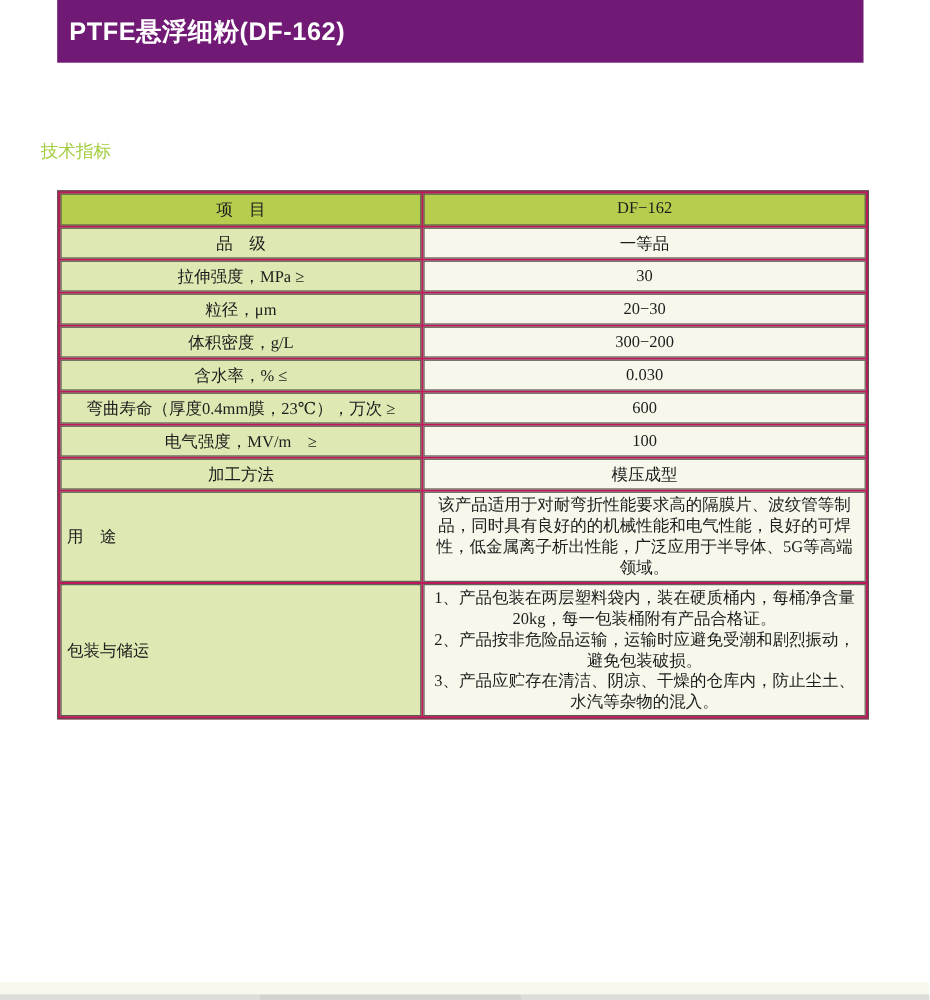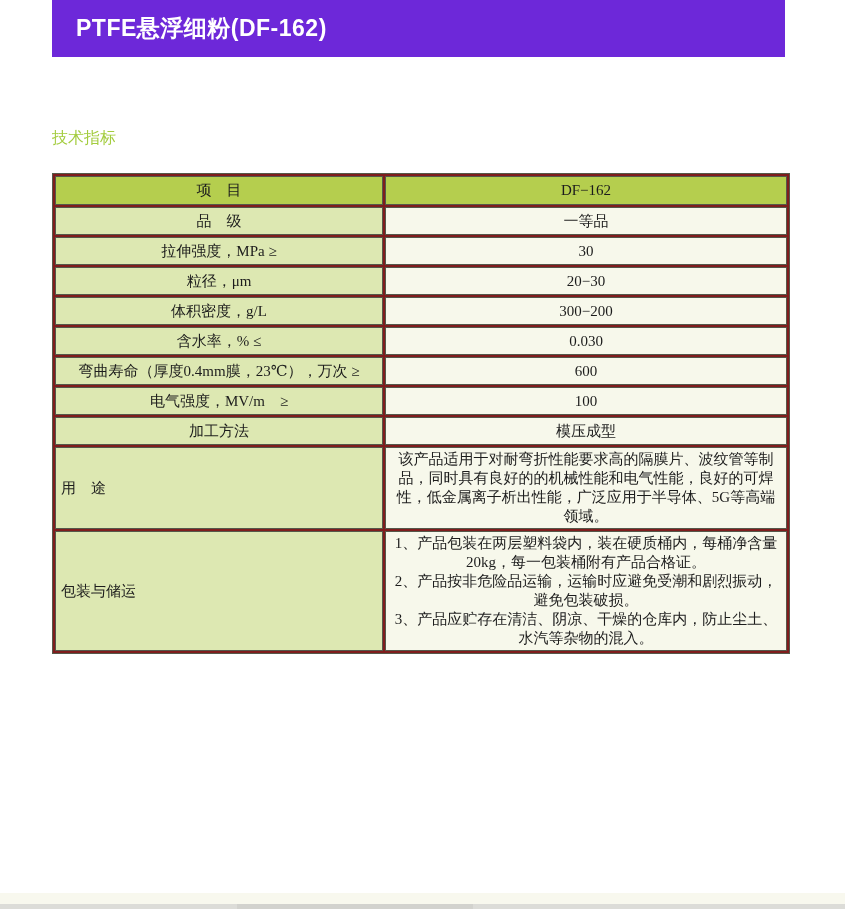--- a/index.html
+++ b/index.html
@@ -7,47 +7,47 @@
     width: 845px; height: 909px;
     background: #ffffff;
     font-family: "Liberation Serif", "DejaVu Serif", serif;
     overflow: hidden;
     position: relative;
   }
   .banner {
     position: absolute;
     left: 52px; top: 0;
     width: 733px; height: 57px;
-    background: #6d28d9;
+    background: #701a75;
     display: flex;
     align-items: center;
-    padding-left: 24px;
+    padding-left: 11px;
   }
   .banner-title {
     color: #ffffff;
     font-family: "Liberation Sans", "DejaVu Sans", sans-serif;
     font-weight: bold;
     font-size: 23px;
     letter-spacing: 0.5px;
   }
   .section-title {
     position: absolute;
-    left: 52px; top: 128px;
+    left: 37px; top: 128px;
     color: #a3cc3e;
     font-family: Liberation Mono, monospace;
     font-size: 16px;
     font-weight: 500;
   }
   table.spec-table {
     position: absolute;
     left: 52px; top: 173px;
     width: 738px;
     border-collapse: separate;
     border-spacing: 2px;
-    background: #7f1d1d;
+    background: #be185d;
     border: 1px solid #55584a;
     table-layout: fixed;
     font-size: 15px;
     color: #1c1c1c;
   }
   table.spec-table col.c-label { width: 328px; }
   table.spec-table th, table.spec-table td {
     border: 1px solid #55584a;
     text-align: center;
     vertical-align: middle;

